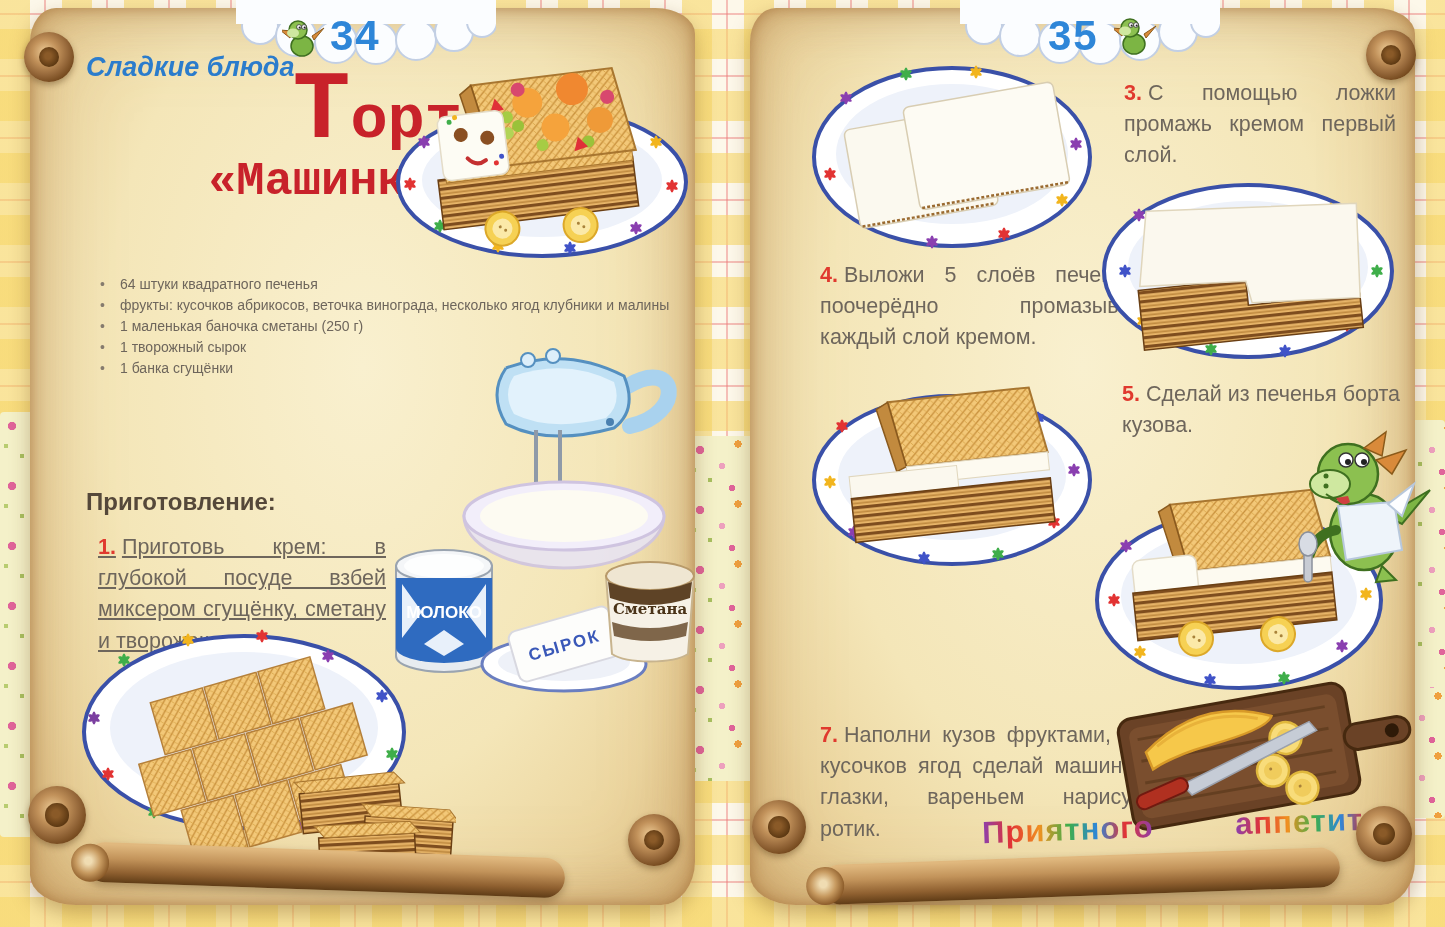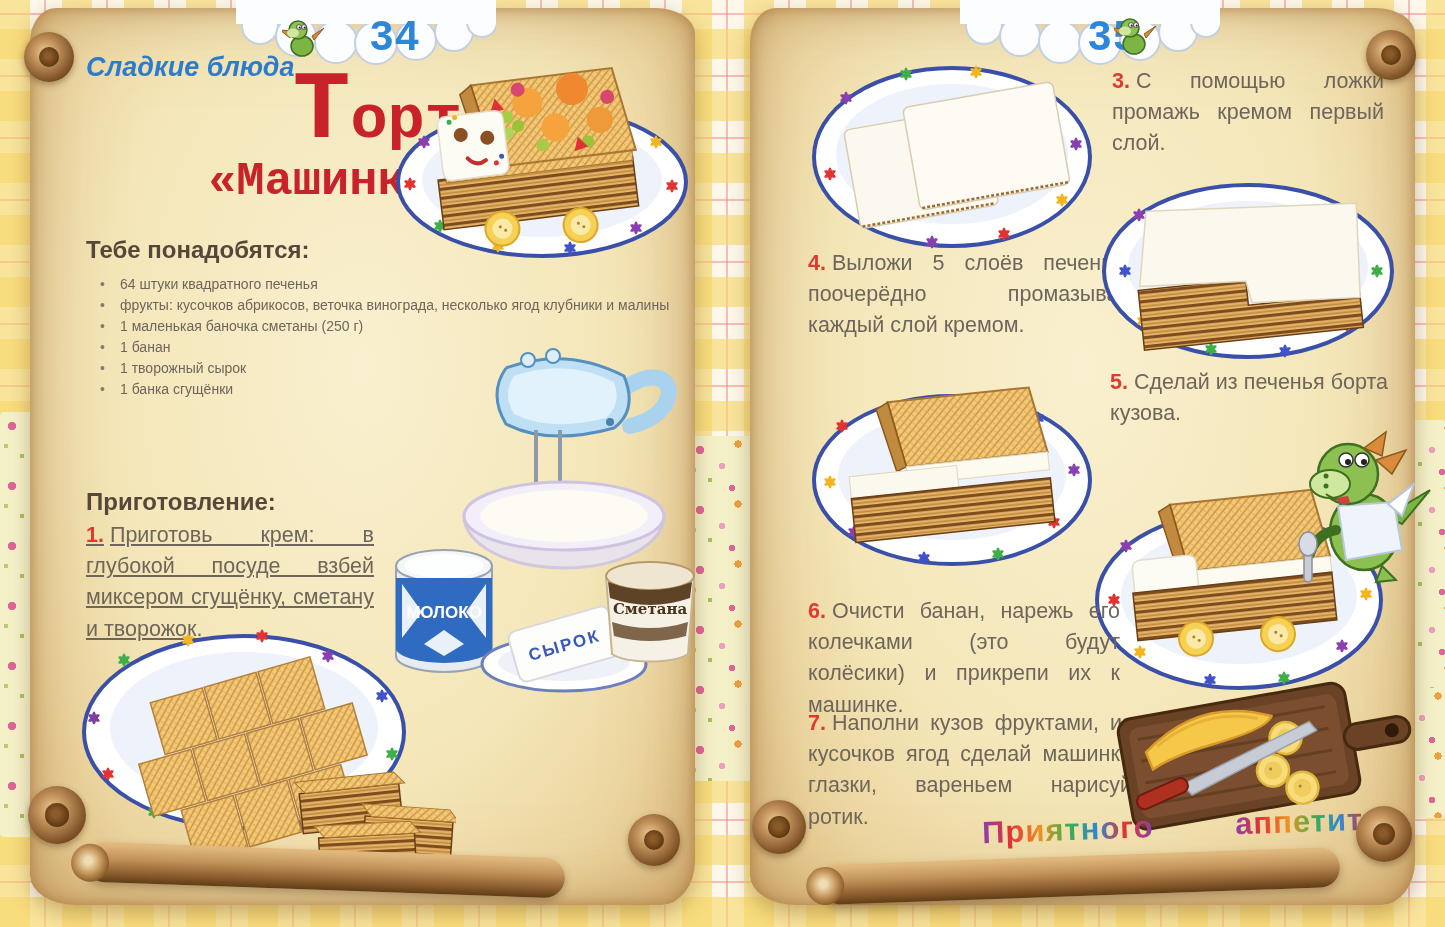--- a/index.html
+++ b/index.html
@@ -34,31 +34,31 @@
        box-shadow:0 3px 6px rgba(80,50,15,.4);}
   .curl::after{content:"";position:absolute;left:30%;top:30%;width:40%;height:40%;border-radius:50%;
        background:radial-gradient(circle at 45% 45%, #8a5a28 20%, #5c3812 70%);}
   .roll{position:absolute;border-radius:22px;
        background:linear-gradient(180deg,#e0b87e 5%,#c2935a 40%,#8f6030 75%,#5f3c16 100%);
        box-shadow:0 4px 8px rgba(80,50,15,.35);}
   .roll::before{content:"";position:absolute;left:-14px;top:2px;width:38px;height:38px;border-radius:50%;
        background:radial-gradient(circle at 45% 45%, #f0dcb2 12%, #c79a60 42%, #8a5a28 72%, #5c3812 100%);}
   .cloud{position:absolute;}
   .pagenum{position:absolute;font-weight:bold;font-size:42px;color:#2e86d8;
-       font-family:"Liberation Sans",sans-serif;letter-spacing:2px;margin-left:40px;}
+       font-family:"Liberation Sans",sans-serif;letter-spacing:2px;}
   .section{position:absolute;font-weight:bold;font-style:italic;font-size:27px;color:#2b7ccc;}
   .titlebox{position:absolute;text-align:right;color:#c8222a;font-family:Liberation Mono, monospace;}
   .title1{font-size:62px;font-weight:bold;line-height:.95;margin:0;}
   .title1::first-letter{font-size:96px;}
   .title2{font-size:47px;font-weight:bold;line-height:1.05;margin:0;}
   .heading{position:absolute;font-weight:bold;font-size:24px;color:#55483a;}
   .ing{position:absolute;margin:8px;padding:0;list-style:none;font-size:14px;color:#6e665c;line-height:1.5;}
   .ing li{position:relative;padding-left:26px;}
   .ing li::before{content:"•";position:absolute;left:6px;color:#857b6e;}
-  .step{position:absolute;margin:0;font-size:21.5px;color:#6e665c;line-height:1.45;text-align:justify;}
+  .step{position:absolute;margin:12px;font-size:21.5px;color:#6e665c;line-height:1.45;text-align:justify;}
   .step .num{color:#e0392e;font-weight:bold;margin-right:6px;}
   .illu{position:absolute;}
   .bona{position:absolute;font-weight:800;font-size:31px;letter-spacing:1px;transform:rotate(-2deg);
        font-family:"Liberation Sans",sans-serif;}
   .bona div{background:linear-gradient(90deg,#8a3fb0,#e23333,#f09020,#3fae4a,#2e86d8,#e23333,#8a3fb0);
        -webkit-background-clip:text;background-clip:text;color:transparent;display:inline-block;}
   .bona .l2{margin-left:72px;margin-top:-4px;}
 </style>
 </head>
 <body>
@@ -172,27 +172,25 @@
       </g>
       <circle cx="110" cy="174" r="10" fill="#fbe9a8"></circle>
         <circle cx="188" cy="180" r="10" fill="#fbe9a8"></circle>
       <circle cx="108" cy="172" r="1.5" fill="#a8823a"></circle>
         <circle cx="113" cy="176" r="1.5" fill="#a8823a"></circle>
       <circle cx="186" cy="178" r="1.5" fill="#a8823a"></circle>
         <circle cx="191" cy="182" r="1.5" fill="#a8823a"></circle>
     </g>
   </svg>
 
-  <span class="heading" style="left:56px;top:228px;">Тебе понадобятся:</span>
 
   <ul class="ing" style="left:56px;top:258px;width:592px;">
     <li>64 штуки квадратного печенья</li>
     <li>фрукты: кусочков абрикосов, веточка винограда, несколько ягод клубники и малины</li>
     <li>1 маленькая баночка сметаны (250 г)</li>
-    <li>1 банан</li>
     <li>1 творожный сырок</li>
     <li>1 банка сгущёнки</li>
   </ul>
 
   <svg class="illu" style="left:348px;top:318px;" width="318" height="388" viewBox="0 0 318 388">
 
     <g>
       <path d="M250 60 C300 30 308 88 252 100" fill="none" stroke="#a9d2ee" stroke-width="16" stroke-linecap="round"></path>
       <path d="M128 42 q60 -22 118 8 q14 34 -10 52 q-66 18 -108 -4 q-18 -30 0 -56" fill="#bfe0f4" stroke="#5590c0" stroke-width="3"></path>
       <path d="M136 50 q52 -18 100 6 q8 22 -8 36 q-56 14 -92 -4 q-12 -20 0 -38" fill="#e2f2fc"></path>
@@ -429,23 +427,20 @@
     <path d="M36 74 q10 8 22 4" stroke="#3f7020" stroke-width="2" fill="none"></path>
     <path d="M46 78 q6 10 14 4 l-2 -6 z" fill="#d04040"></path>
     <circle cx="36" cy="56" r="2.5" fill="#3f7020"></circle>
       <circle cx="36" cy="66" r="2.5" fill="#3f7020"></circle>
     <path d="M46 110 q-20 4 -26 24" stroke="#3f7020" stroke-width="10" fill="none" stroke-linecap="round"></path>
     <rect x="14" y="128" width="8" height="34" rx="4" fill="#c8ccd4" stroke="#8a909c" stroke-width="1.5"></rect>
     <ellipse cx="18" cy="124" rx="9" ry="12" fill="#d8dce4" stroke="#8a909c" stroke-width="1.5"></ellipse>
     <path d="M92 146 l14 14 -20 2 z" fill="#8cc050" stroke="#3f7020" stroke-width="2"></path>
   </svg>
 
-  <p class="step" style="left:58px;top:588px;width:312px;">
-    <span class="num">6.</span><span>Очисти банан, нарежь его колечками (это будут колёсики) и прикрепи их к машинке.</span>
-  </p>
 
   <p class="step" style="left:58px;top:700px;width:324px;">
     <span class="num">7.</span><span>Наполни кузов фруктами, из кусочков ягод сделай машинке глазки, вареньем нарисуй ротик.</span>
   </p>
 
   <svg class="illu" style="left:332px;top:662px;" width="332" height="162" viewBox="0 0 332 162">
     <g transform="rotate(-10 170 85)">
       <rect x="42" y="28" width="230" height="112" rx="14" fill="#6a4226" stroke="#46290f" stroke-width="3"></rect>
       <rect x="52" y="38" width="210" height="92" rx="10" fill="#7a4e2e"></rect>
       <path d="M60 50 h190 M60 72 h190 M60 94 h190 M60 116 h190" stroke="#5c3a1c" stroke-width="3" opacity=".7"></path>

